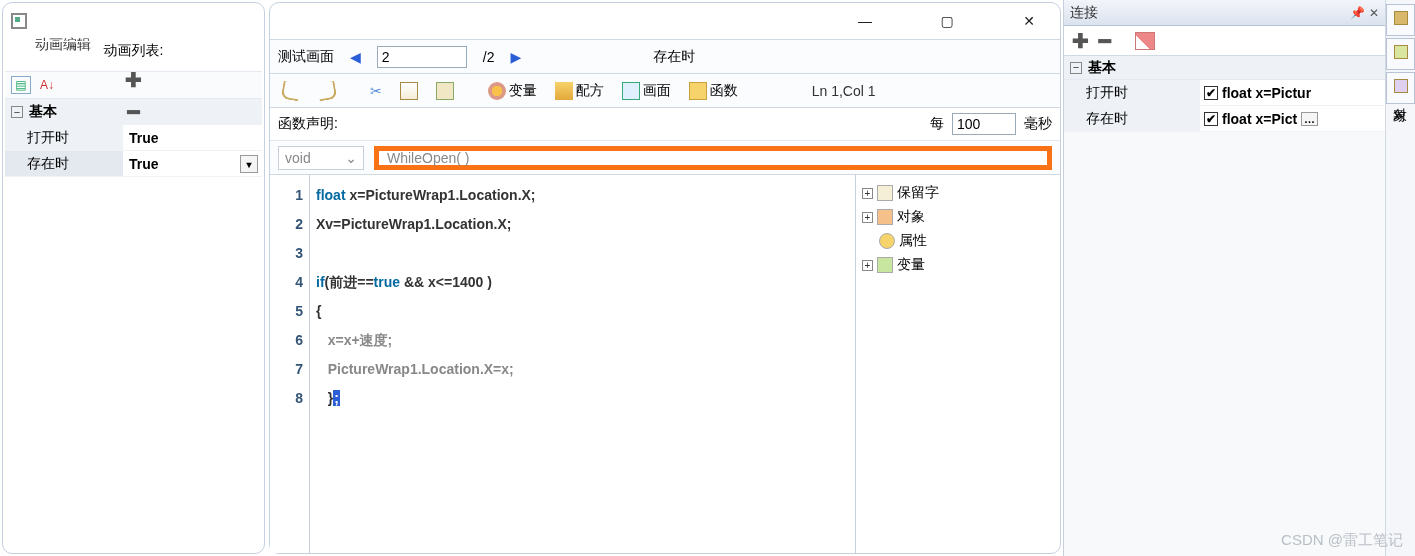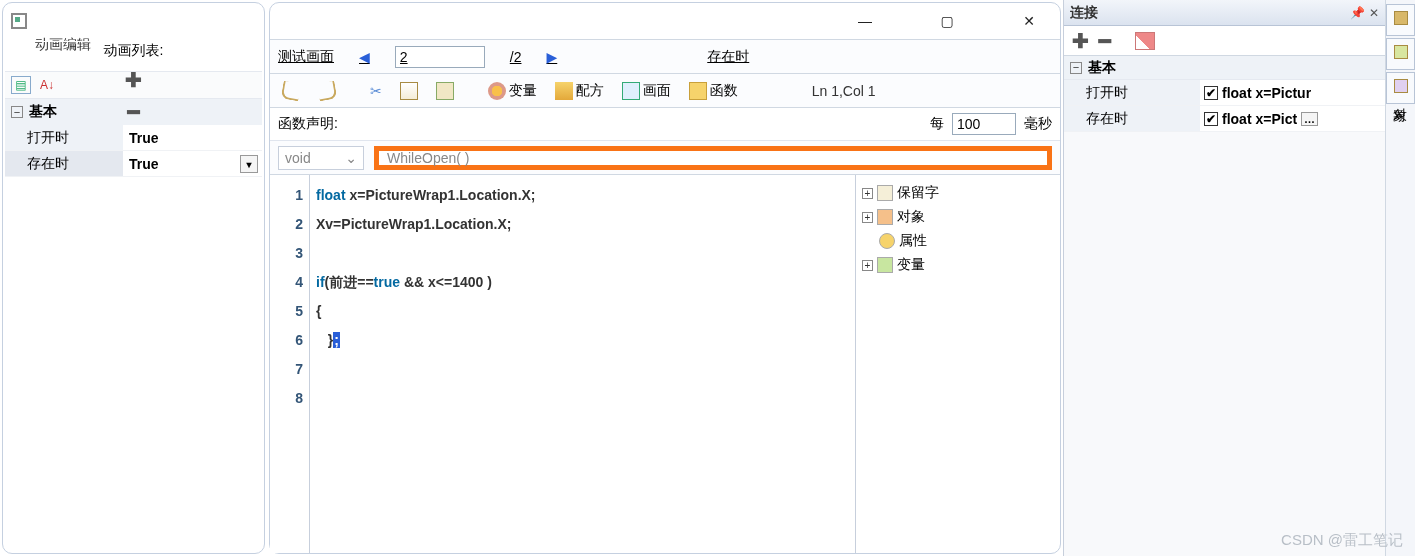--- a/index.html
+++ b/index.html
@@ -23,21 +23,21 @@
 .grid-row { display: flex; height: 26px; border-bottom: 1px solid #f0f2f5; }
 .cell-a { width: 118px; padding-left: 22px; display: flex; align-items: center; background: #eef2f7; }
 .grid-row.sel .cell-a { background: #e4e8ef; }
 .cell-b { flex: 1; display: flex; align-items: center; padding-left: 6px; font-weight: bold; position: relative; }
 .dd-arrow { position: absolute; right: 4px; top: 4px; width: 18px; height: 18px; border: 1px solid #999; display: flex; align-items: center; justify-content: center; font-size: 10px; background: #f5f5f5; }
 
 
 .mid-win { flex: 1; border: 1px solid #c5d0e0; border-radius: 10px; margin: 2px; display: flex; flex-direction: column; background: #fff; }
 .mid-titlebar { height: 36px; display: flex; align-items: center; justify-content: flex-end; padding: 0 10px; gap: 40px; }
 .win-btn { width: 42px; height: 32px; display: flex; align-items: center; justify-content: center; font-size: 14px; color: #222; border-radius: 4px; }
-.nav-row { height: 34px; display: flex; align-items: center; padding: 0 8px; gap: 25px; border-top: 1px solid #d0d8e2; background: #fbfcfe; text-decoration: underline; }
+.nav-row { height: 34px; display: flex; align-items: center; padding: 0 8px; gap: 16px; border-top: 1px solid #d0d8e2; background: #fbfcfe; }
 .nav-arrow { color: #2a5fd8; font-size: 14px; cursor: pointer; }
 .nav-input { width: 90px; height: 22px; border: 1px solid #9ab; background: #fff; padding: 0 4px; }
 .toolbar2 { height: 34px; display: flex; align-items: center; padding: 0 8px; gap: 10px; border-top: 1px solid #d0d8e2; background: #fbfcfe; }
 .tbtn { display: inline-flex; align-items: center; gap: 3px; height: 26px; padding: 0 4px; cursor: pointer; }
 .tbtn .ic { width: 18px; height: 18px; display: inline-block; }
 .ic-undo { border: 2px solid #c9a95f; border-top: none; border-right: none; border-radius: 0 0 0 8px; transform: rotate(10deg); }
 .ic-cut { color: #5a8cd6; }
 .ic-copy { border: 1px solid #a88b42; background: linear-gradient(#fff,#f5edd7); }
 .ic-paste { border: 1px solid #8a6; background: #f1e7c5; }
 .ic-gear { background: radial-gradient(#f9c04a 40%, #d98 42%); border-radius: 50%; }
@@ -60,21 +60,21 @@
 .cursor-block { background: #2a5fd8; color: #fff; padding: 0 1px; }
 
 .tree-pane { width: 204px; padding: 6px; font-size: 14px; }
 .tree-item { height: 24px; display: flex; align-items: center; gap: 4px; }
 .tbox { width: 11px; height: 11px; border: 1px solid #888; display: inline-flex; align-items: center; justify-content: center; font-size: 10px; color: #333; }
 .tico2 { width: 16px; height: 16px; display: inline-block; border: 1px solid #aaa; background: #f5efd8; }
 
 
 .right-panel { width: 322px; border-left: 1px solid #c7cfdc; display: flex; flex-direction: column; background: #f8f9fb; }
 .rhead { height: 26px; background: linear-gradient(#f2f5fa,#dbe3ef); border-bottom: 1px solid #b8c4d6; display: flex; align-items: center; justify-content: space-between; padding: 0 6px; }
-.rhead .t { color: #333; font-weight: bold; }
+.rhead .t { color: #333; }
 .rhead .ctrls { display: flex; gap: 4px; }
 .pin, .xbtn { font-size: 12px; color: #555; cursor: pointer; }
 .rtool { height: 30px; display: flex; align-items: center; gap: 10px; padding: 0 8px; background: #fff; border-bottom: 1px solid #d0d8e2; }
 .rcat { height: 24px; background: #eef2f7; display: flex; align-items: center; padding: 0 6px; gap: 6px; border-bottom: 1px solid #e5e9f0; }
 .rrow { display: flex; height: 26px; border-bottom: 1px solid #f0f2f5; background: #fff; }
 .rrow .ca { width: 136px; padding-left: 22px; display: flex; align-items: center; background: #eef2f7; }
 .rrow .cb { flex: 1; display: flex; align-items: center; padding-left: 4px; font-weight: bold; gap: 4px; overflow: hidden; white-space: nowrap; }
 .chk { width: 14px; height: 14px; border: 1px solid #333; display: inline-flex; align-items: center; justify-content: center; font-size: 12px; }
 .dots { border: 1px solid #999; padding: 0 2px; font-size: 11px; background: #f5f5f5; }
 
@@ -205,20 +205,22 @@
             <div>6</div>
           <div>7</div>
             <div>8</div>
         </div>
         <div class="code">
           <div class="ln"><span class="kw">float</span><span class="op"> x=PictureWrap1.Location.X;</span></div>
           <div class="ln op">Xv=PictureWrap1.Location.X;</div>
           <div class="ln"></div>
           <div class="ln"><span class="kw">if</span><span class="op">(前进==</span><span class="kw">true</span><span class="op"> &amp;&amp; x&lt;=1400 )</span></div>
           <div class="ln op">{</div>
+          <div class="ln gray">   x=x+速度;</div>
+          <div class="ln gray">   PictureWrap1.Location.X=x;</div>
           <div class="ln"><span class="op">   }</span><span class="cursor-block">;</span></div>
         </div>
       </div>
       <div class="tree-pane">
         <div class="tree-item">
             <span class="tbox">+</span>
             <span class="tico2"></span>
             <span>保留字</span>
           </div>
         <div class="tree-item">

